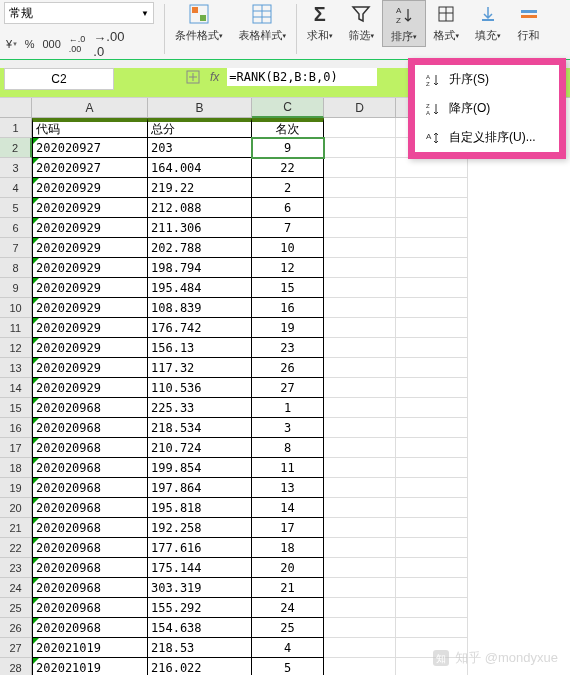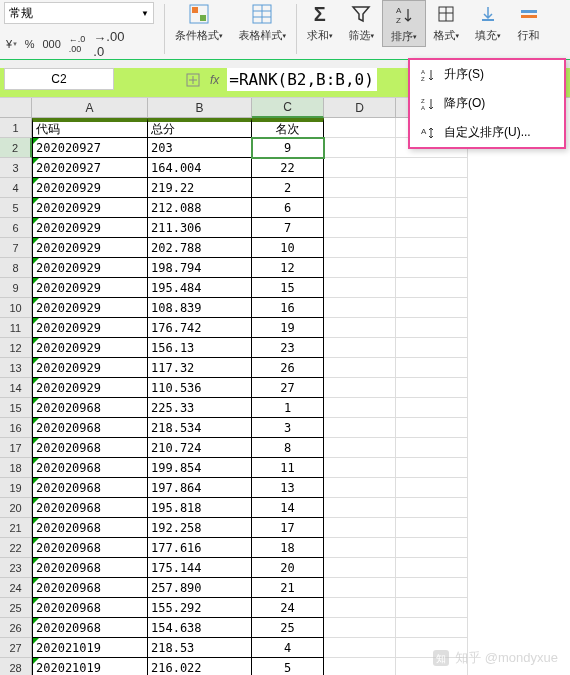--- a/index.html
+++ b/index.html
@@ -18,21 +18,21 @@
     .ribbon-group.active { background: #d8d8d8; border: 1px solid #aaa; }
     .ribbon-icon { width: 24px; height: 24px; display: flex; align-items: center; justify-content: center; }
     .ribbon-label { font-size: 11px; color: #333; display: flex; align-items: center; gap: 0; }
     .ribbon-label .dd { font-size: 7px; }
     
     .formula-bar { display: flex; align-items: flex-start; background: #bef264; border-bottom: 1px solid #d0d0d0; height: 30px; padding: 0 4px; margin-top: 8px; }
     .name-box { width: 110px; border: 1px solid #ccc; background: #fff; height: 22px; display: flex; align-items: center; justify-content: center; font-size: 12px; }
     .fx-area { margin-left: 70px; display: flex; align-items: center; gap: 8px; }
     .fx-btn { width: 18px; height: 18px; display: flex; align-items: center; justify-content: center; color: #666; cursor: pointer; }
     .fx-label { font-style: italic; color: #666; font-size: 12px; }
-    .formula-input { border: none; outline: none; font-size: 16px; font-family: monospace; padding: 2px; width: 150px; }
+    .formula-input { border: none; outline: none; font-size: 12px; font-family: monospace; padding: 2px; width: 150px; }
     
     .grid-area { background: #fff; overflow: hidden; }
     .corner { width: 32px; height: 20px; background: #e8e8e8; border-right: 1px solid #bbb; border-bottom: 1px solid #bbb; }
     .col-headers { display: flex; height: 20px; }
     .col-header { background: #e8e8e8; border-right: 1px solid #bbb; border-bottom: 1px solid #bbb; display: flex; align-items: center; justify-content: center; font-size: 12px; color: #333; }
     .col-header.sel { background: #d4e6d4; border-bottom: 2px solid #4a9d4a; }
     .col-A { width: 116px; } .col-B { width: 104px; } .col-C { width: 72px; } .col-D { width: 72px; } .col-E { width: 72px; }
     
     .rows { }
     .row { display: flex; height: 20px; }
@@ -40,21 +40,21 @@
     .row-header.sel { background: #d4e6d4; border-right: 2px solid #4a9d4a; }
     .cell { border-right: 1px solid #ddd; border-bottom: 1px solid #ddd; padding: 1px 3px; font-size: 12px; display: flex; align-items: center; overflow: hidden; white-space: nowrap; font-family: "SimSun", monospace; }
     .cell.bordered { border-right: 1px solid #000; border-bottom: 1px solid #000; }
     .cell.bordered-top { border-top: 4px solid #4d7c0f; }
     .cell.bordered-left { border-left: 1px solid #000; }
     .cell.center { justify-content: center; }
     .cell.selected { outline: 2px solid #4a9d4a; outline-offset: -1px; background: #fff; z-index: 2; }
     .cell-wrap { position: relative; }
     .green-tri { position: absolute; top: 0; left: 0; width: 0; height: 0; border-top: 6px solid #00a000; border-right: 6px solid transparent; }
     
-    .dropdown-menu { position: absolute; top: 58px; left: 408px; width: 158px; background: #fff; border: 2px solid #ec4899; box-shadow: 2px 2px 6px rgba(0,0,0,0.2); z-index: 100; }
+    .dropdown-menu { position: absolute; top: 58px; left: 408px; width: 158px; background: #fff; border: 7px solid #ec4899; box-shadow: 2px 2px 6px rgba(0,0,0,0.2); z-index: 100; }
     .menu-item { display: flex; align-items: center; gap: 8px; padding: 6px 10px; font-size: 12px; cursor: pointer; }
     .menu-icon { width: 16px; height: 16px; display: flex; align-items: center; justify-content: center; }
     
     .watermark { position: absolute; bottom: 8px; right: 12px; color: rgba(200,200,200,0.7); font-size: 13px; display: flex; align-items: center; gap: 6px; }
   </style>
 </head>
 <body>
 
 <div class="ribbon">
   <div class="ribbon-left">
@@ -380,21 +380,21 @@
         <div class="row-header">23</div>
         <div class="cell col-A bordered bordered-left cell-wrap"><span class="green-tri"></span>202020968</div>
         <div class="cell col-B bordered">175.144</div>
         <div class="cell col-C bordered center">20</div>
         <div class="cell col-D"></div>
         <div class="cell col-E"></div>
       </div>
       <div class="row">
         <div class="row-header">24</div>
         <div class="cell col-A bordered bordered-left cell-wrap"><span class="green-tri"></span>202020968</div>
-        <div class="cell col-B bordered">257.890</div>
+        <div class="cell col-B bordered">303.319</div>
         <div class="cell col-C bordered center">21</div>
         <div class="cell col-D"></div>
         <div class="cell col-E"></div>
       </div>
       <div class="row">
         <div class="row-header">25</div>
         <div class="cell col-A bordered bordered-left cell-wrap"><span class="green-tri"></span>202020968</div>
         <div class="cell col-B bordered">155.292</div>
         <div class="cell col-C bordered center">24</div>
         <div class="cell col-D"></div>

